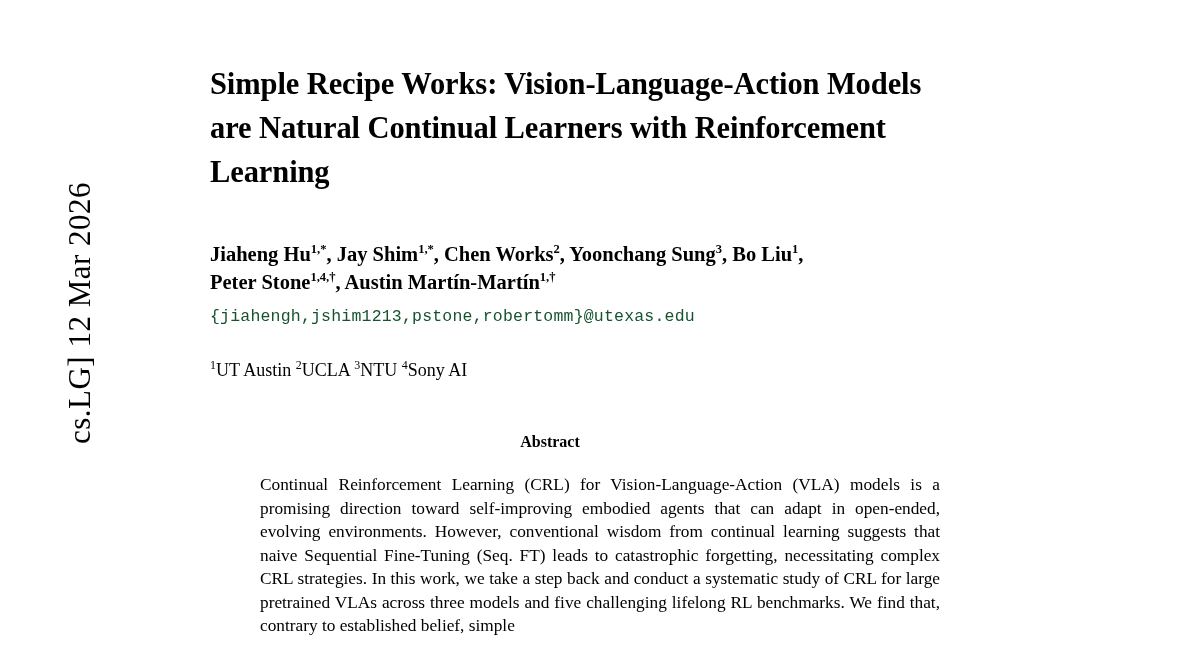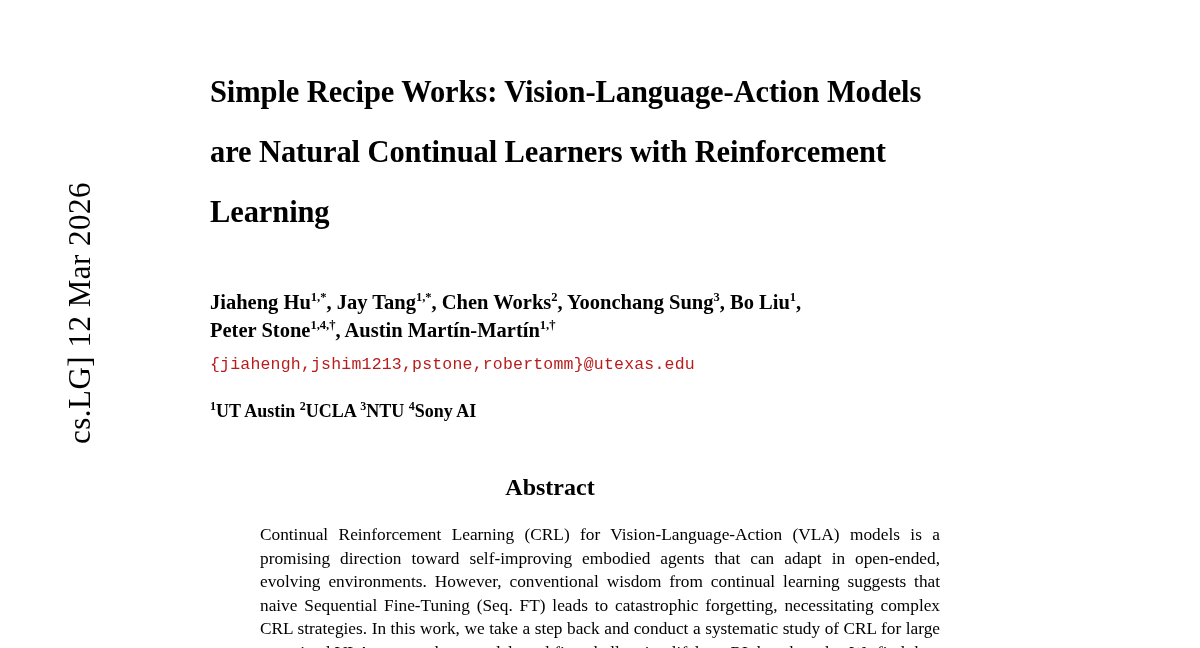--- a/index.html
+++ b/index.html
@@ -44,21 +44,21 @@
     position: absolute;
     left: 210px;
     top: 0px;
     width: 730px;
   }
 
   .title {
     font-family: "Liberation Serif", serif;
     font-weight: bold;
     font-size: 30.5px;
-    line-height: 60px;
+    line-height: 44px;
     margin-top: 62px;
     letter-spacing: -0.1px;
   }
 
   .authors {
     font-family: "Liberation Serif", serif;
     font-weight: bold;
     font-size: 20.5px;
     line-height: 28px;
     margin-top: 46px;
@@ -67,29 +67,29 @@
     font-size: 12.5px;
     font-weight: bold;
     vertical-align: super;
     line-height: 0;
   }
 
   .emails {
     font-family: "Liberation Mono", monospace;
     font-size: 16.5px;
     letter-spacing: 0.2px;
-    color: #b91c1c;
+    color: #14532d;
     margin-top: 11px;
   }
 
   .affiliations {
     font-family: "Liberation Serif", serif;
-    font-weight: bold;
+    font-weight: normal;
     font-size: 18px;
-    margin-top: 27px;
+    margin-top: 34px;
   }
   .affiliations sup {
     font-size: 12px;
     vertical-align: super;
     line-height: 0;
   }
 
   .footnote {
     font-family: "Liberation Serif", serif;
     font-size: 16.5px;
@@ -97,21 +97,21 @@
   }
   .footnote sup {
     font-size: 11px;
     vertical-align: super;
     line-height: 0;
   }
 
   .abstract-heading {
     font-family: "Liberation Serif", serif;
     font-weight: bold;
-    font-size: 24px;
+    font-size: 16px;
     text-align: center;
     margin-top: 52px;
     width: 680px;
   }
 
   .abstract-body {
     width: 680px;
     margin-top: 22px;
     margin-left: 50px;
     font-family: "Liberation Serif", serif;
@@ -128,21 +128,21 @@
 
 <div class="side-stamp">
   <div class="side-stamp-inner">cs.LG]  12 Mar 2026</div>
 </div>
 
 <div class="paper">
 
   <div class="title">Simple Recipe Works: Vision-Language-Action Models are Natural Continual Learners with Reinforcement Learning</div>
 
   <div class="authors">
-    <span>Jiaheng Hu</span><sup>1,*</sup><span>, Jay Tang</span><sup>1,*</sup><span>, Chen Works</span><sup>2</sup><span>, Yoonchang Sung</span><sup>3</sup><span>, Bo Liu</span><sup>1</sup><span>,</span><br>
+    <span>Jiaheng Hu</span><sup>1,*</sup><span>, Jay Shim</span><sup>1,*</sup><span>, Chen Works</span><sup>2</sup><span>, Yoonchang Sung</span><sup>3</sup><span>, Bo Liu</span><sup>1</sup><span>,</span><br>
     <span>Peter Stone</span><sup>1,4,†</sup><span>, Austin Martín-Martín</span><sup>1,†</sup>
   </div>
 
   <div class="emails">{jiahengh,jshim1213,pstone,robertomm}@utexas.edu</div>
 
   <div class="affiliations">
     <sup>1</sup><span>UT Austin </span><sup>2</sup><span>UCLA </span><sup>3</sup><span>NTU </span><sup>4</sup><span>Sony AI</span>
   </div>
 
 

